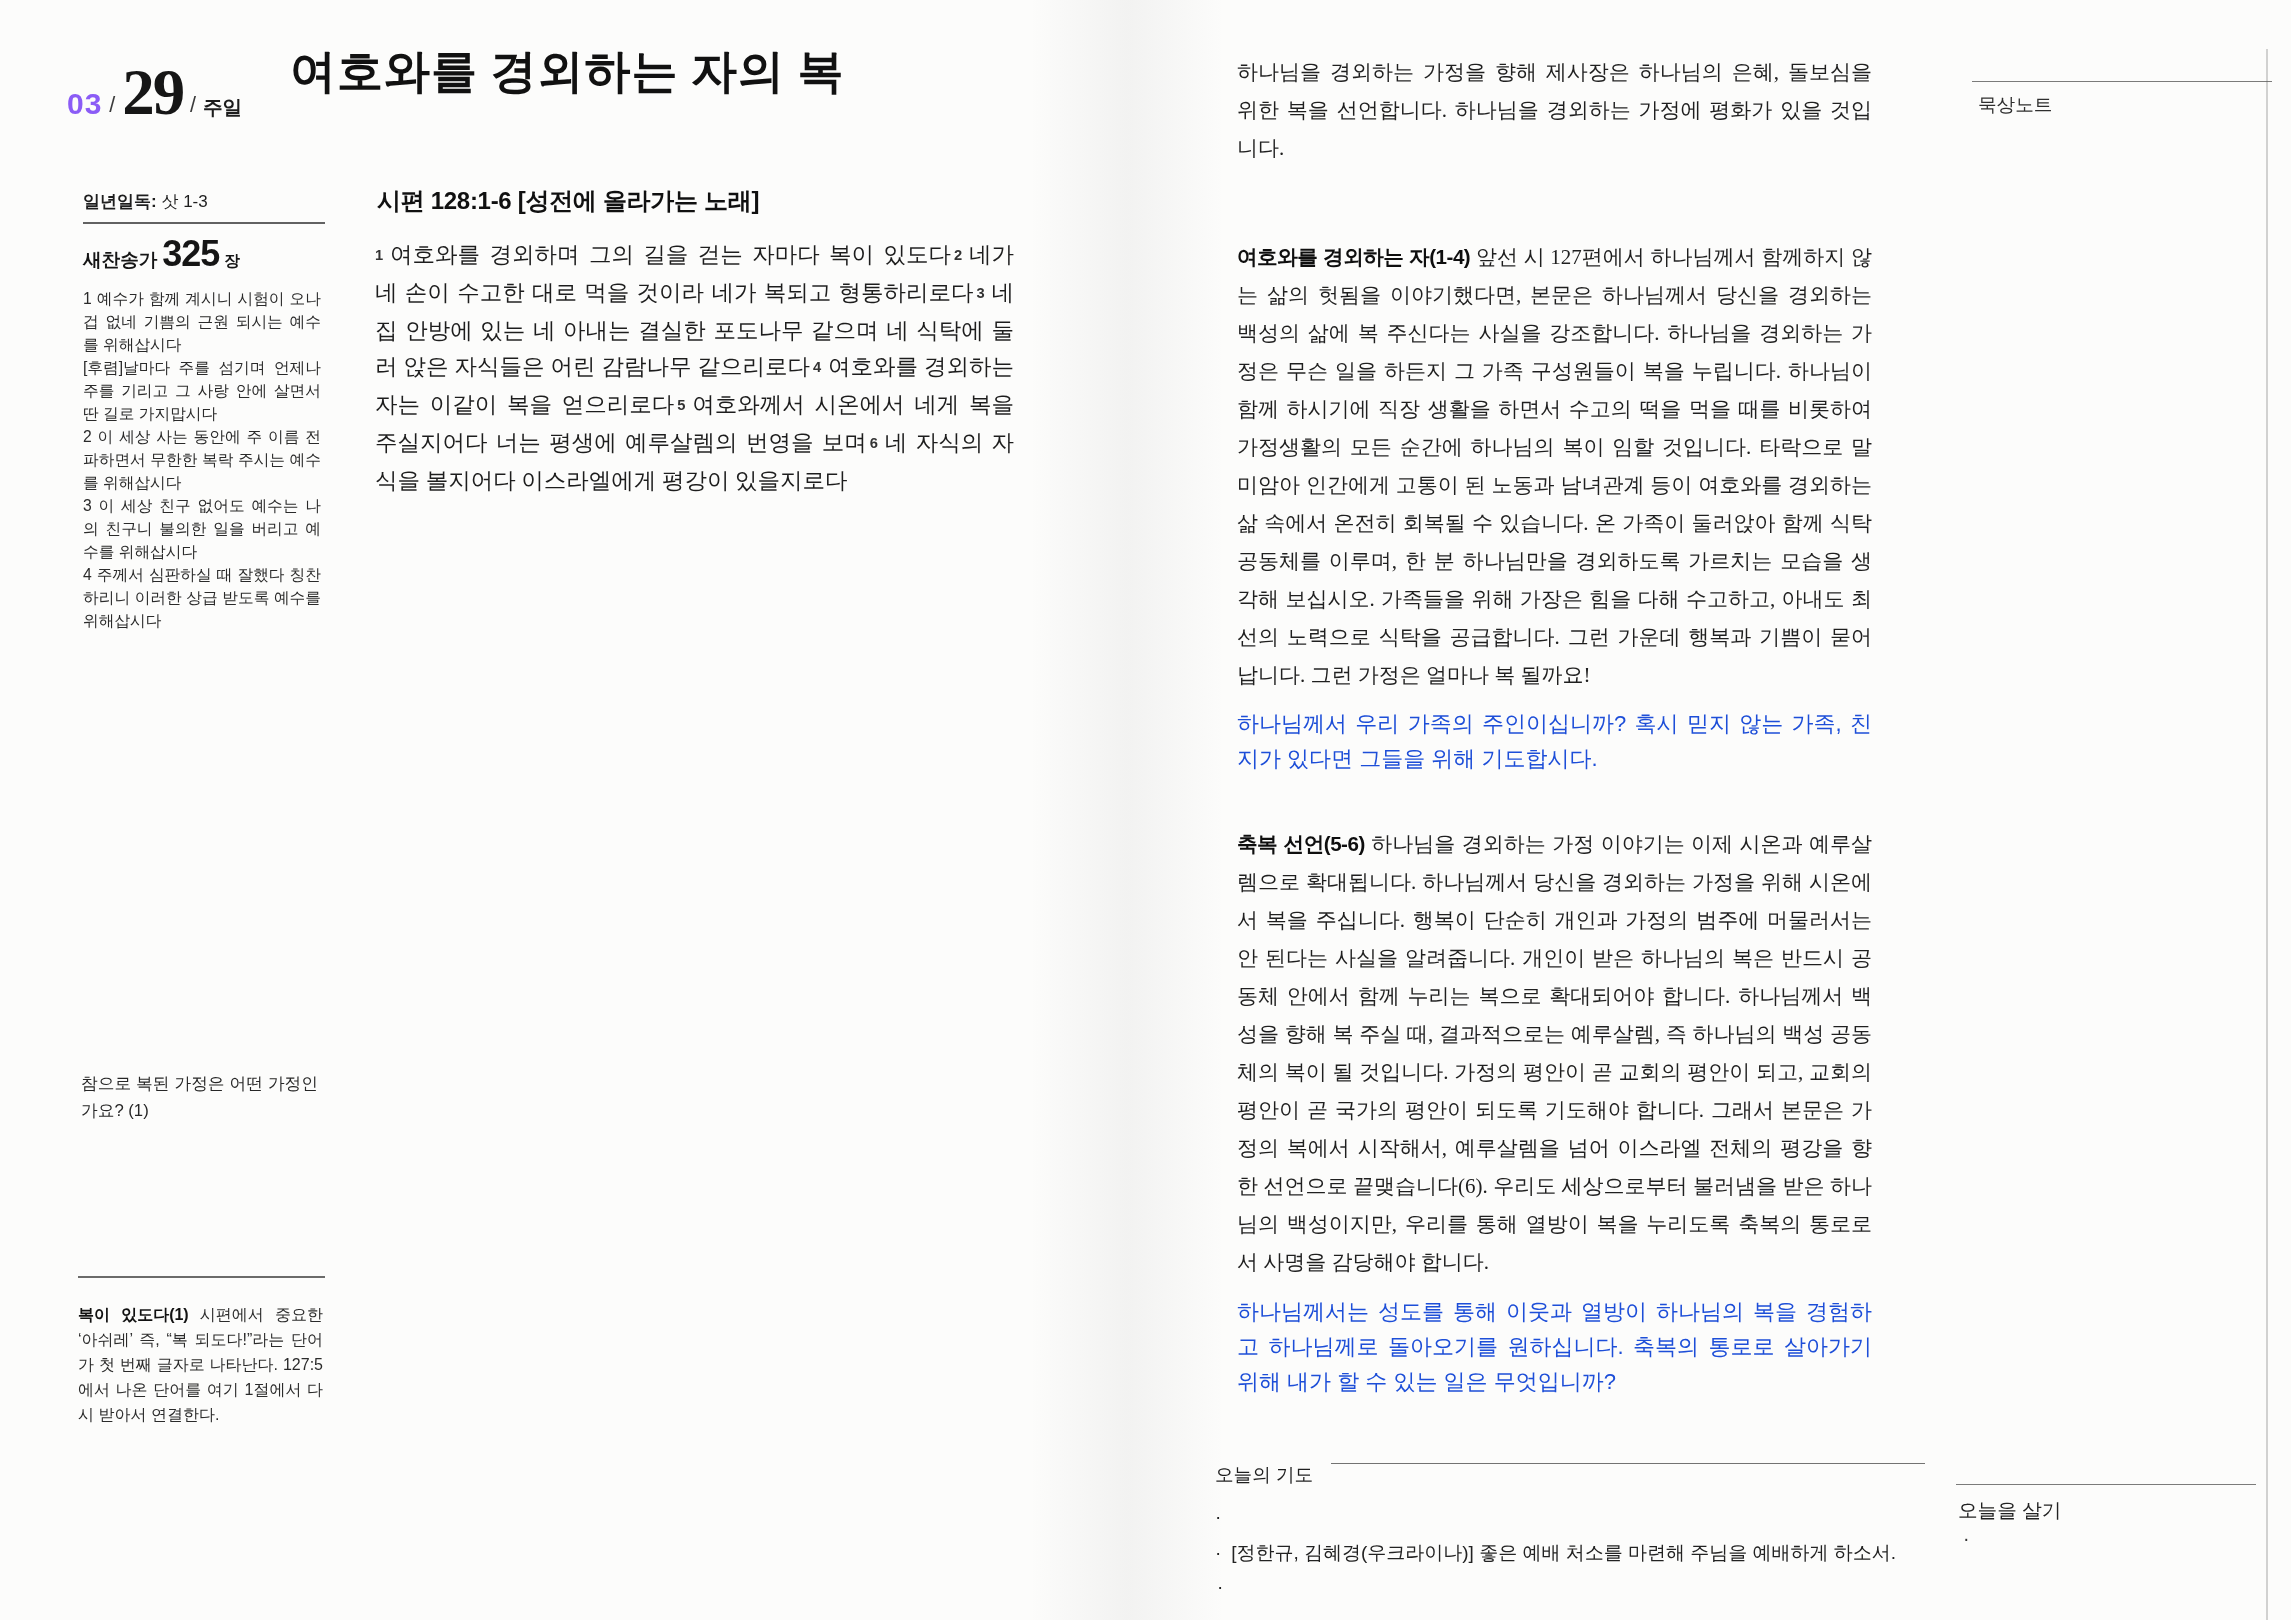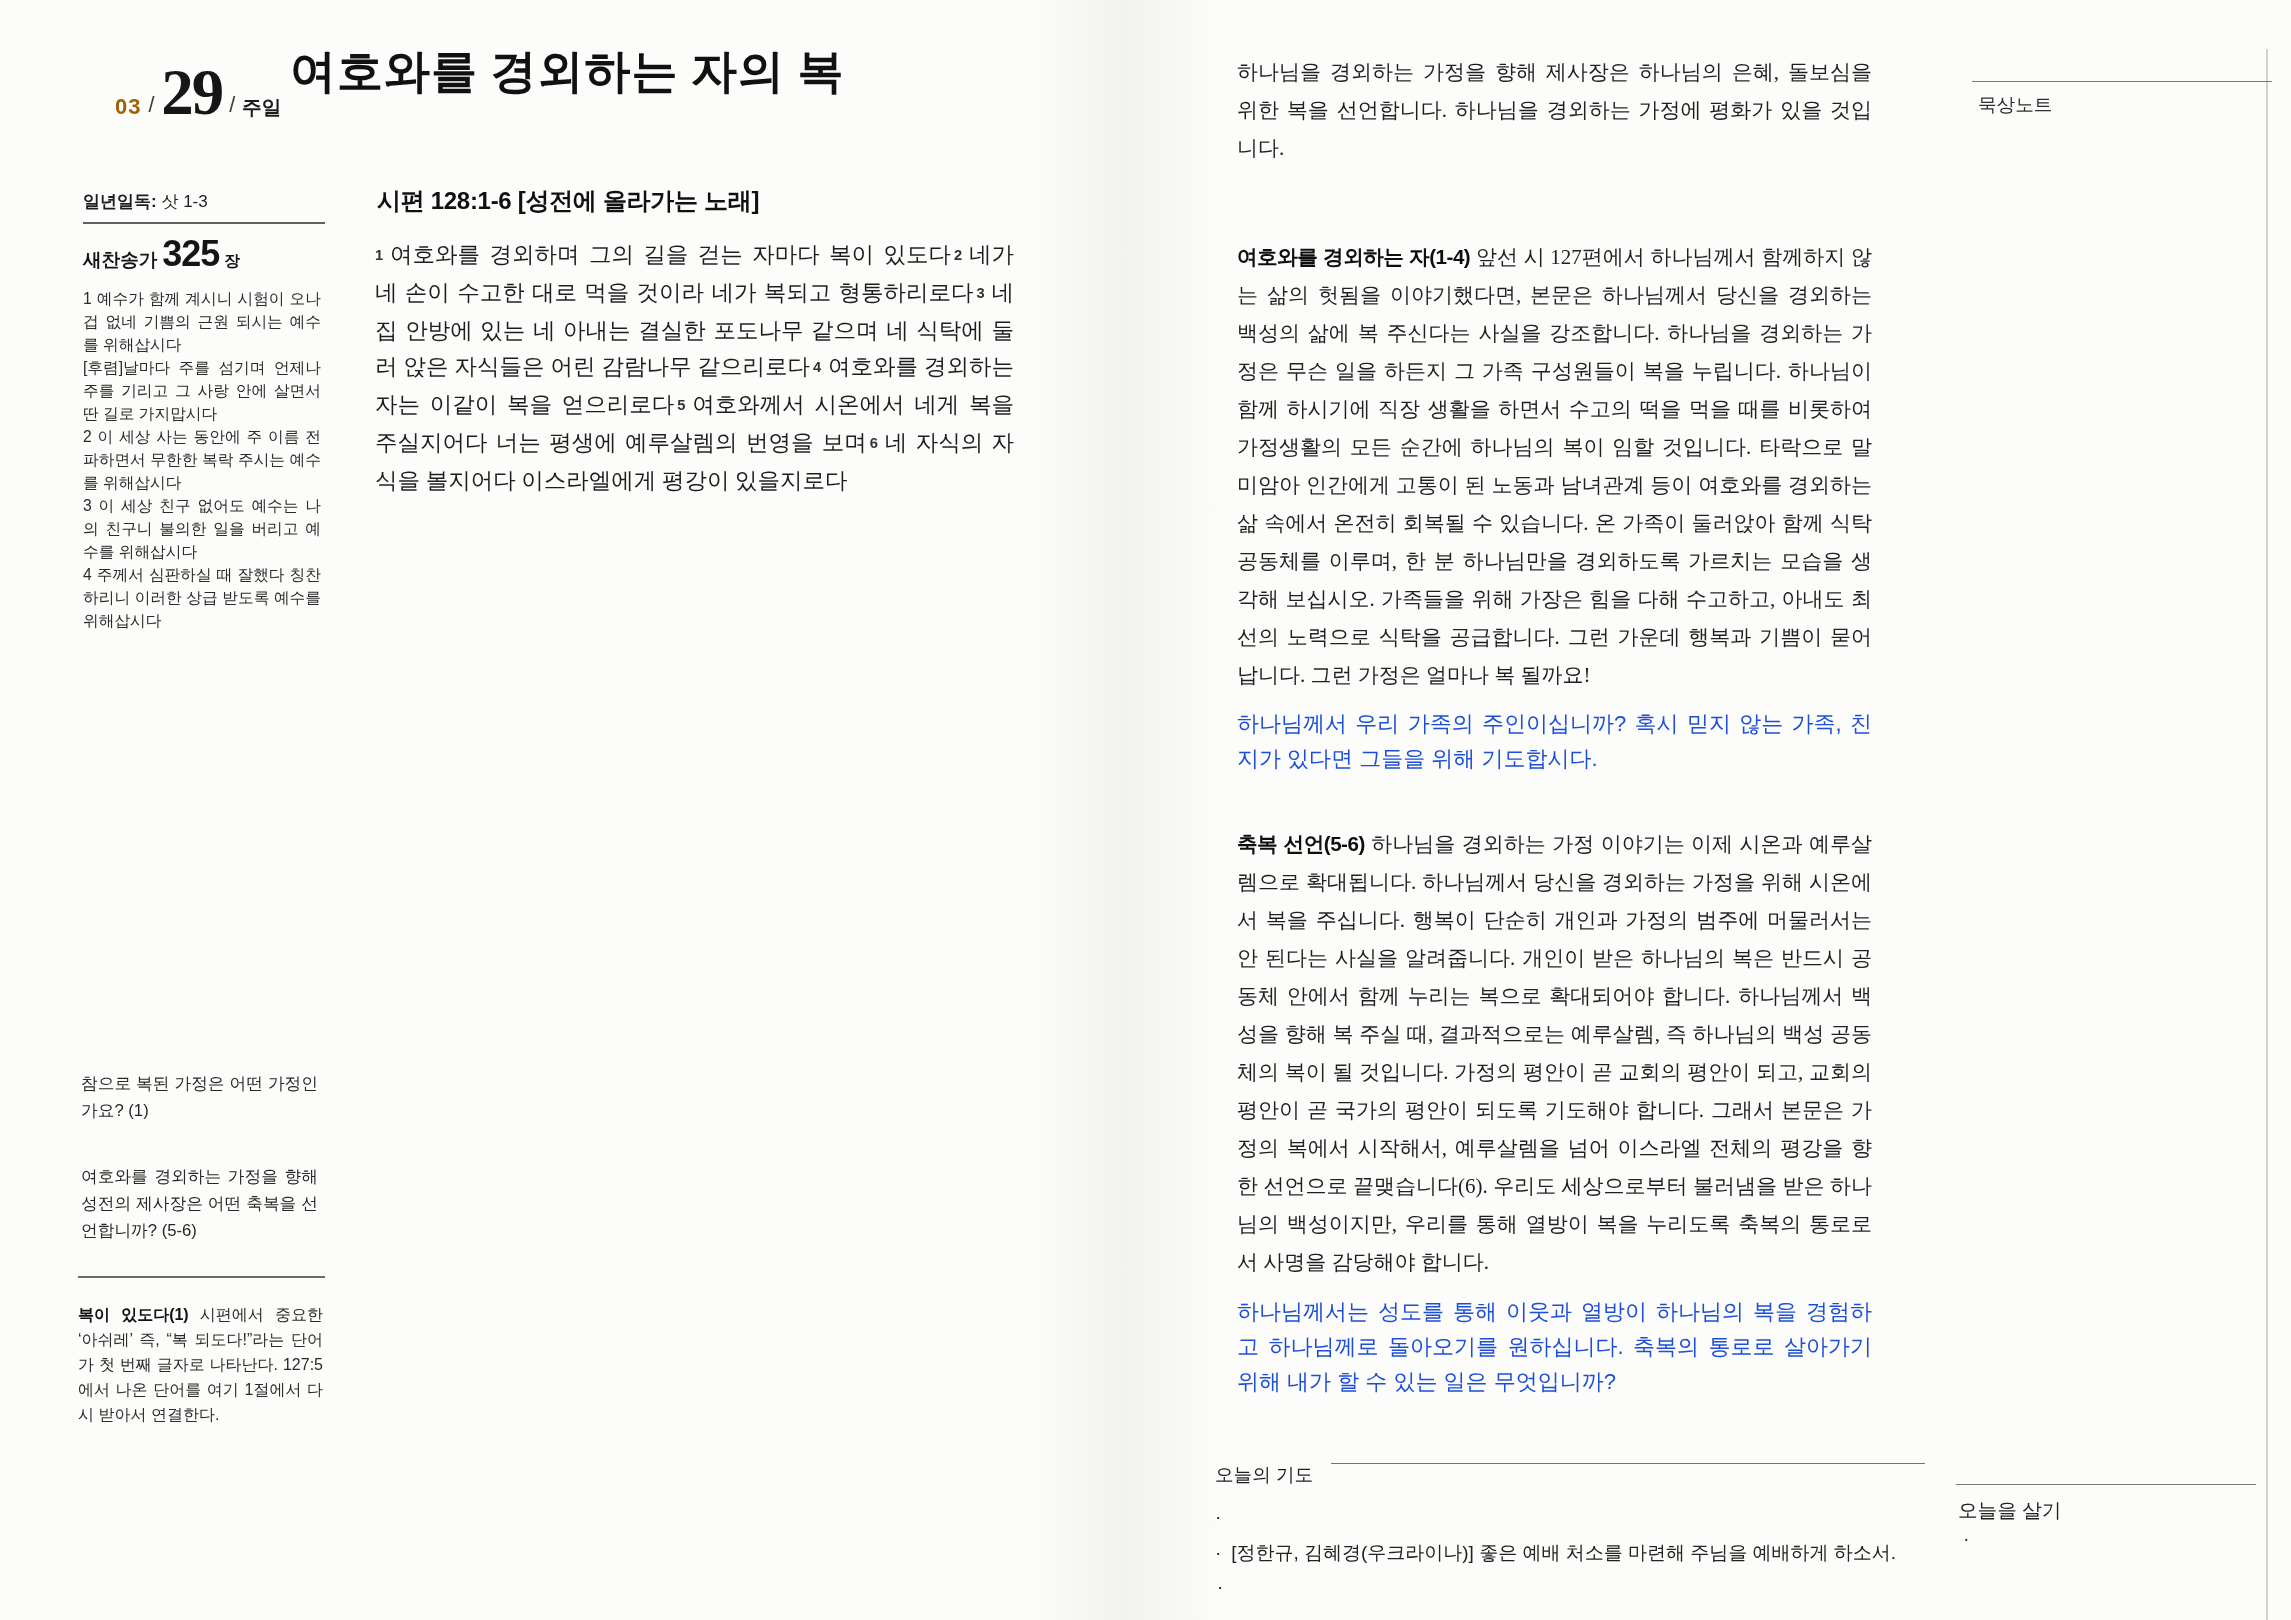--- a/index.html
+++ b/index.html
@@ -8,21 +8,21 @@
     background:#fcfcfb;color:#242424;
     font-family:"Liberation Sans",sans-serif;
   }
   
   .gutter-shadow{position:absolute;left:1029px;top:0;width:196px;height:100%;
     background:linear-gradient(90deg,rgba(0,0,0,0) 0%,rgba(60,60,60,0.05) 50%,rgba(0,0,0,0) 100%);}
   .edge-line{position:absolute;left:2266px;top:49px;height:1571px;width:2px;background:rgba(130,130,130,0.35);}
 
   
   .date-block{position:absolute;left:67px;top:55px;display:flex;align-items:baseline;gap:6.9px;}
-  .d-month{font-size:22px;font-weight:600;letter-spacing:1px;color:#a16207;margin-left:48px;}
+  .d-month{font-size:30px;font-weight:600;letter-spacing:1px;color:#8b5cf6;}
   .d-slash{font-size:21.6px;font-weight:300;color:#3a3a3a;transform:translateY(-2px);}
   .d-day{font-size:65px;font-weight:800;letter-spacing:-2px;color:#161616;font-family:"Liberation Serif",serif;}
   .d-week{font-size:19.6px;font-weight:700;color:#1c1c1c;}
   .page-title{position:absolute;left:290px;top:41px;font-size:46px;font-weight:800;
     letter-spacing:1px;color:#111;font-family:"Liberation Serif",serif;}
 
   
   .reading{position:absolute;left:83px;top:190px;font-size:17px;color:#1e1e1e;}
   .reading .lbl{font-weight:700;text-align:center;}
   .rule1{position:absolute;left:83px;top:222px;width:242px;border-top:2.5px solid rgba(70,70,70,0.85);}
@@ -110,21 +110,20 @@
 <div class="hymn">
   <div class="stanza">1 예수가 함께 계시니 시험이 오나 겁 없네 기쁨의 근원 되시는 예수를 위해삽시다</div>
   <div class="stanza">[후렴]날마다 주를 섬기며 언제나 주를 기리고 그 사랑 안에 살면서 딴 길로 가지맙시다</div>
   <div class="stanza">2 이 세상 사는 동안에 주 이름 전파하면서 무한한 복락 주시는 예수를 위해삽시다</div>
   <div class="stanza">3 이 세상 친구 없어도 예수는 나의 친구니 불의한 일을 버리고 예수를 위해삽시다</div>
   <div class="stanza">4 주께서 심판하실 때 잘했다 칭찬하리니 이러한 상급 받도록 예수를 위해삽시다</div>
 </div>
 
 <div class="questions">
   <div class="q">참으로 복된 가정은 어떤 가정인가요? (1)</div>
-  <div class="q">여호와를 경외하는 가정을 향해 성전의 제사장은 어떤 축복을 선언합니까? (5-6)</div>
 </div>
 
 <div class="rule2"></div>
 
 <div class="notes">
   <div class="note">
     <span class="term">복이 있도다(1)</span>
     <span>시편에서 중요한 ‘아쉬레’ 즉, “복 되도다!”라는 단어가 첫 번째 글자로 나타난다. 127:5에서 나온 단어를 여기 1절에서 다시 받아서 연결한다.</span>
   </div>
 </div>

